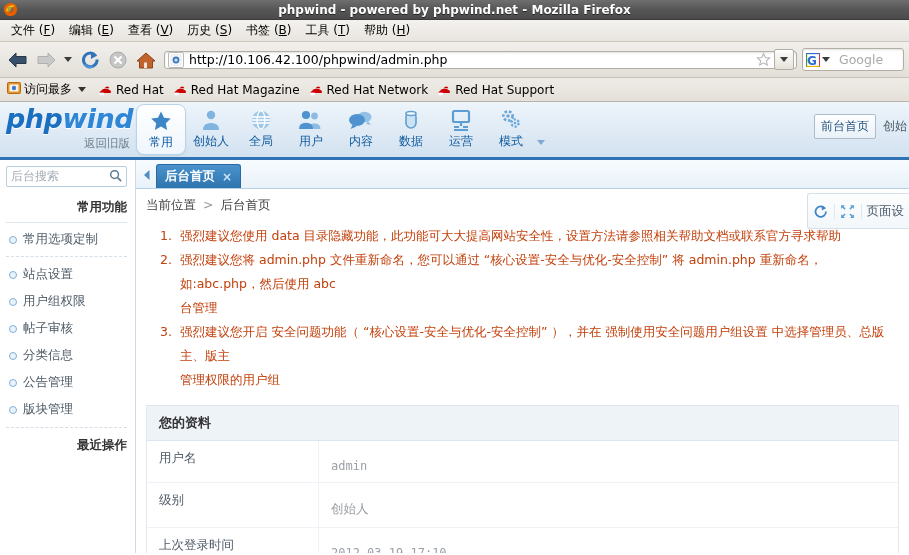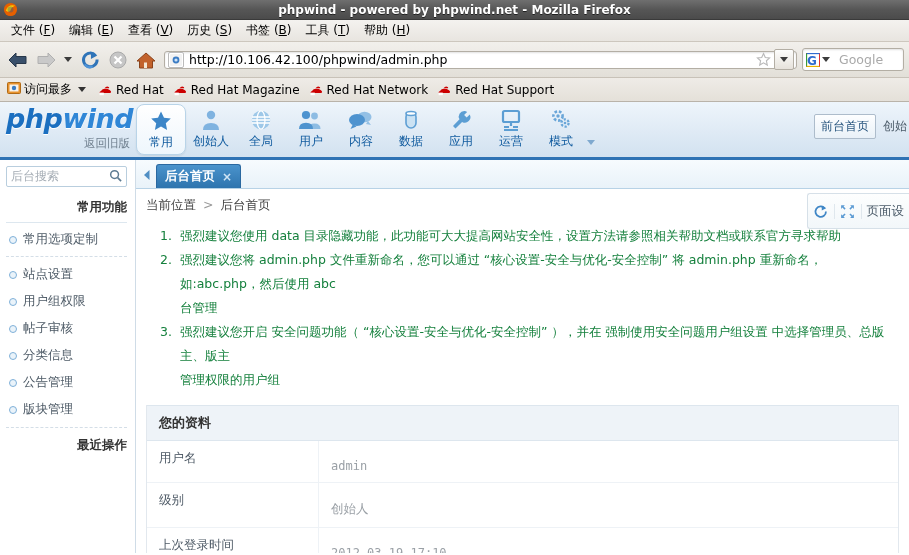--- a/index.html
+++ b/index.html
@@ -268,21 +268,21 @@
     border-right: 1px solid #dfe7ed;
   }
   .crumb-tools .toollbl {
     font-size: 12.5px; color:#4a5a68; display:flex;align-items:center;
     padding: 0 5px; white-space:nowrap;
   }
 
   .notices { padding: 2px 10px 0 10px; }
   .notices ol { list-style: decimal; margin-left: 30px; }
   .notices li {
-    font-size: 12.5px; color: #15803d; line-height: 24px;
+    font-size: 12.5px; color: #c2410c; line-height: 24px;
     padding-left: 4px; white-space: nowrap; overflow: visible;
   }
   .notices li.wrapped { white-space: normal; }
 
   .panel { margin: 13px 10px 0 10px; border:1px solid #e2e8ee; border-top:none; }
   .panel-head {
     background: #eef3f8;
     border-top: 1px solid #dde6ee;
     border-bottom: 1px solid #dde6ee;
     font-size: 13px; font-weight: bold; color: #333;
@@ -508,28 +508,20 @@
         <span class="lbl">内容</span>
       </div>
       <div class="navitem">
         <span class="icon">
           <svg width="24" height="24" viewBox="0 0 24 24">
               <rect x="7" y="4" width="10" height="16" rx="5" fill="#cbe2f3" stroke="#5e9fd4" stroke-width="1.6"></rect>
               <ellipse cx="12" cy="5.5" rx="5" ry="2" fill="#ffffff" stroke="#5e9fd4" stroke-width="1.6"></ellipse>
             </svg>
         </span>
         <span class="lbl">数据</span>
-      </div>
-      <div class="navitem">
-        <span class="icon">
-          <svg width="24" height="24" viewBox="0 0 24 24">
-              <path d="M15.5 3 a5.5 5.5 0 0 0 -5 8.3 L4 18 l2.5 2.5 6.6-6.6 A5.5 5.5 0 0 0 20.7 6.5 l-3 3 -2.6-2.6 3-3 A5.5 5.5 0 0 0 15.5 3Z" fill="#5c9ed3"></path>
-            </svg>
-        </span>
-        <span class="lbl">应用</span>
       </div>
       <div class="navitem">
         <span class="icon">
           <svg width="24" height="24" viewBox="0 0 24 24">
               <rect x="4" y="3" width="16" height="11" rx="1.5" fill="none" stroke="#5c9ed3" stroke-width="2.2"></rect>
               <path d="M12 14 v4 M5 19 h5 M14 19 h5 M5 22 h14" stroke="#5c9ed3" stroke-width="2.2"></path>
             </svg>
         </span>
         <span class="lbl">运营</span>
       </div>

